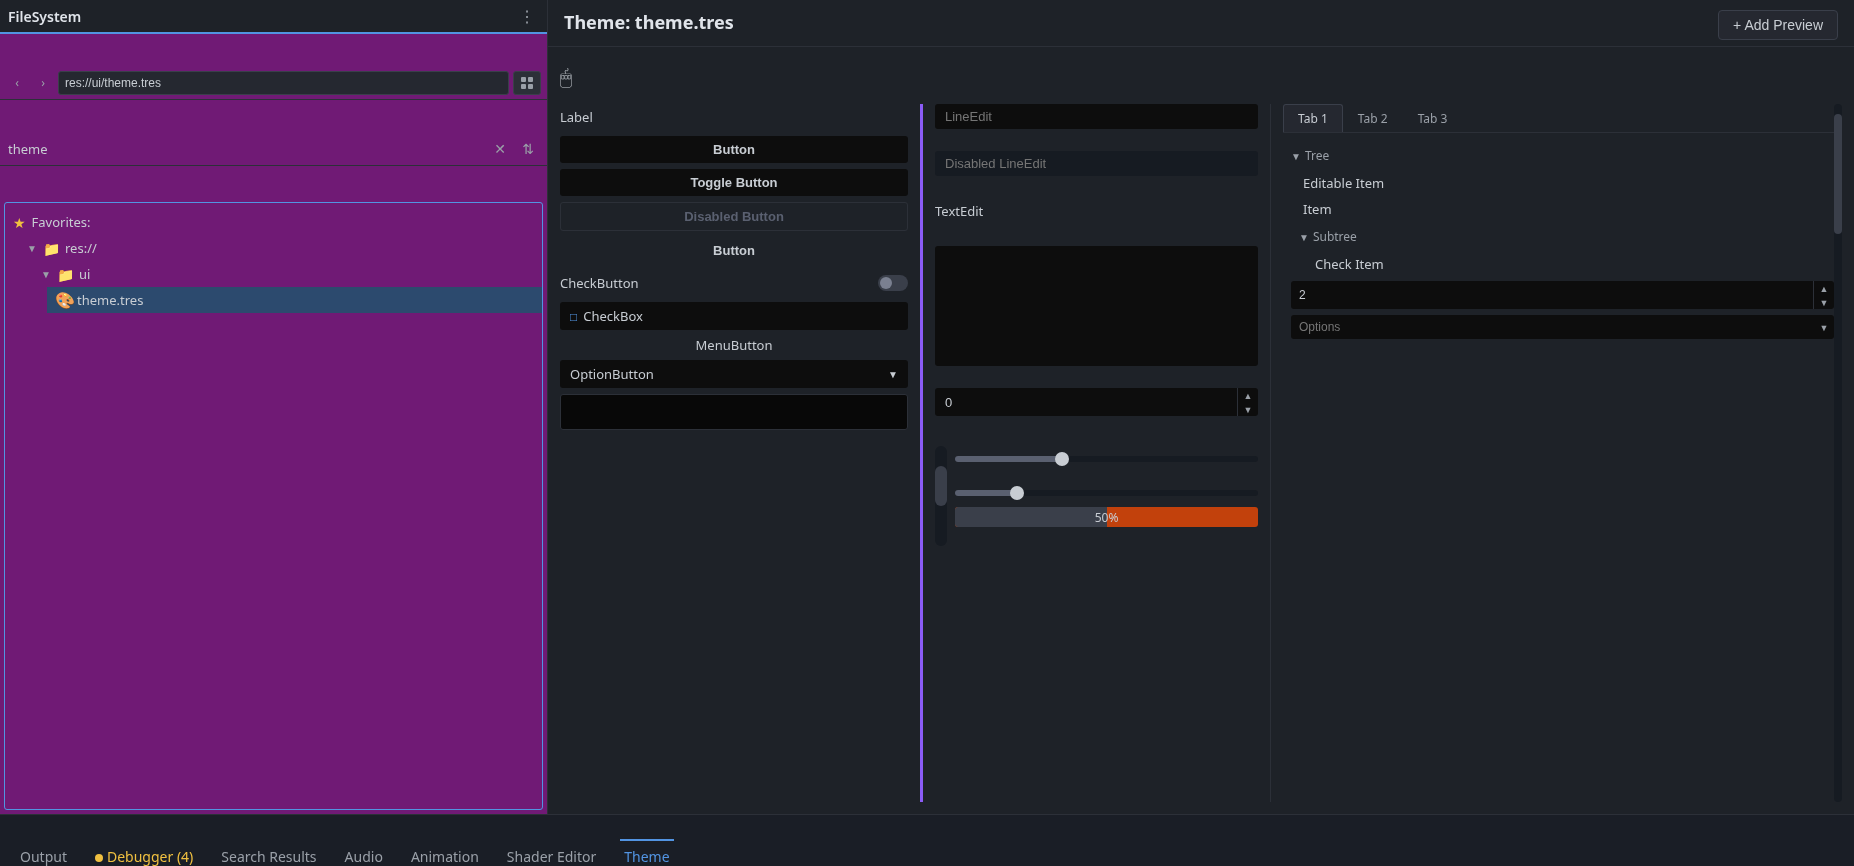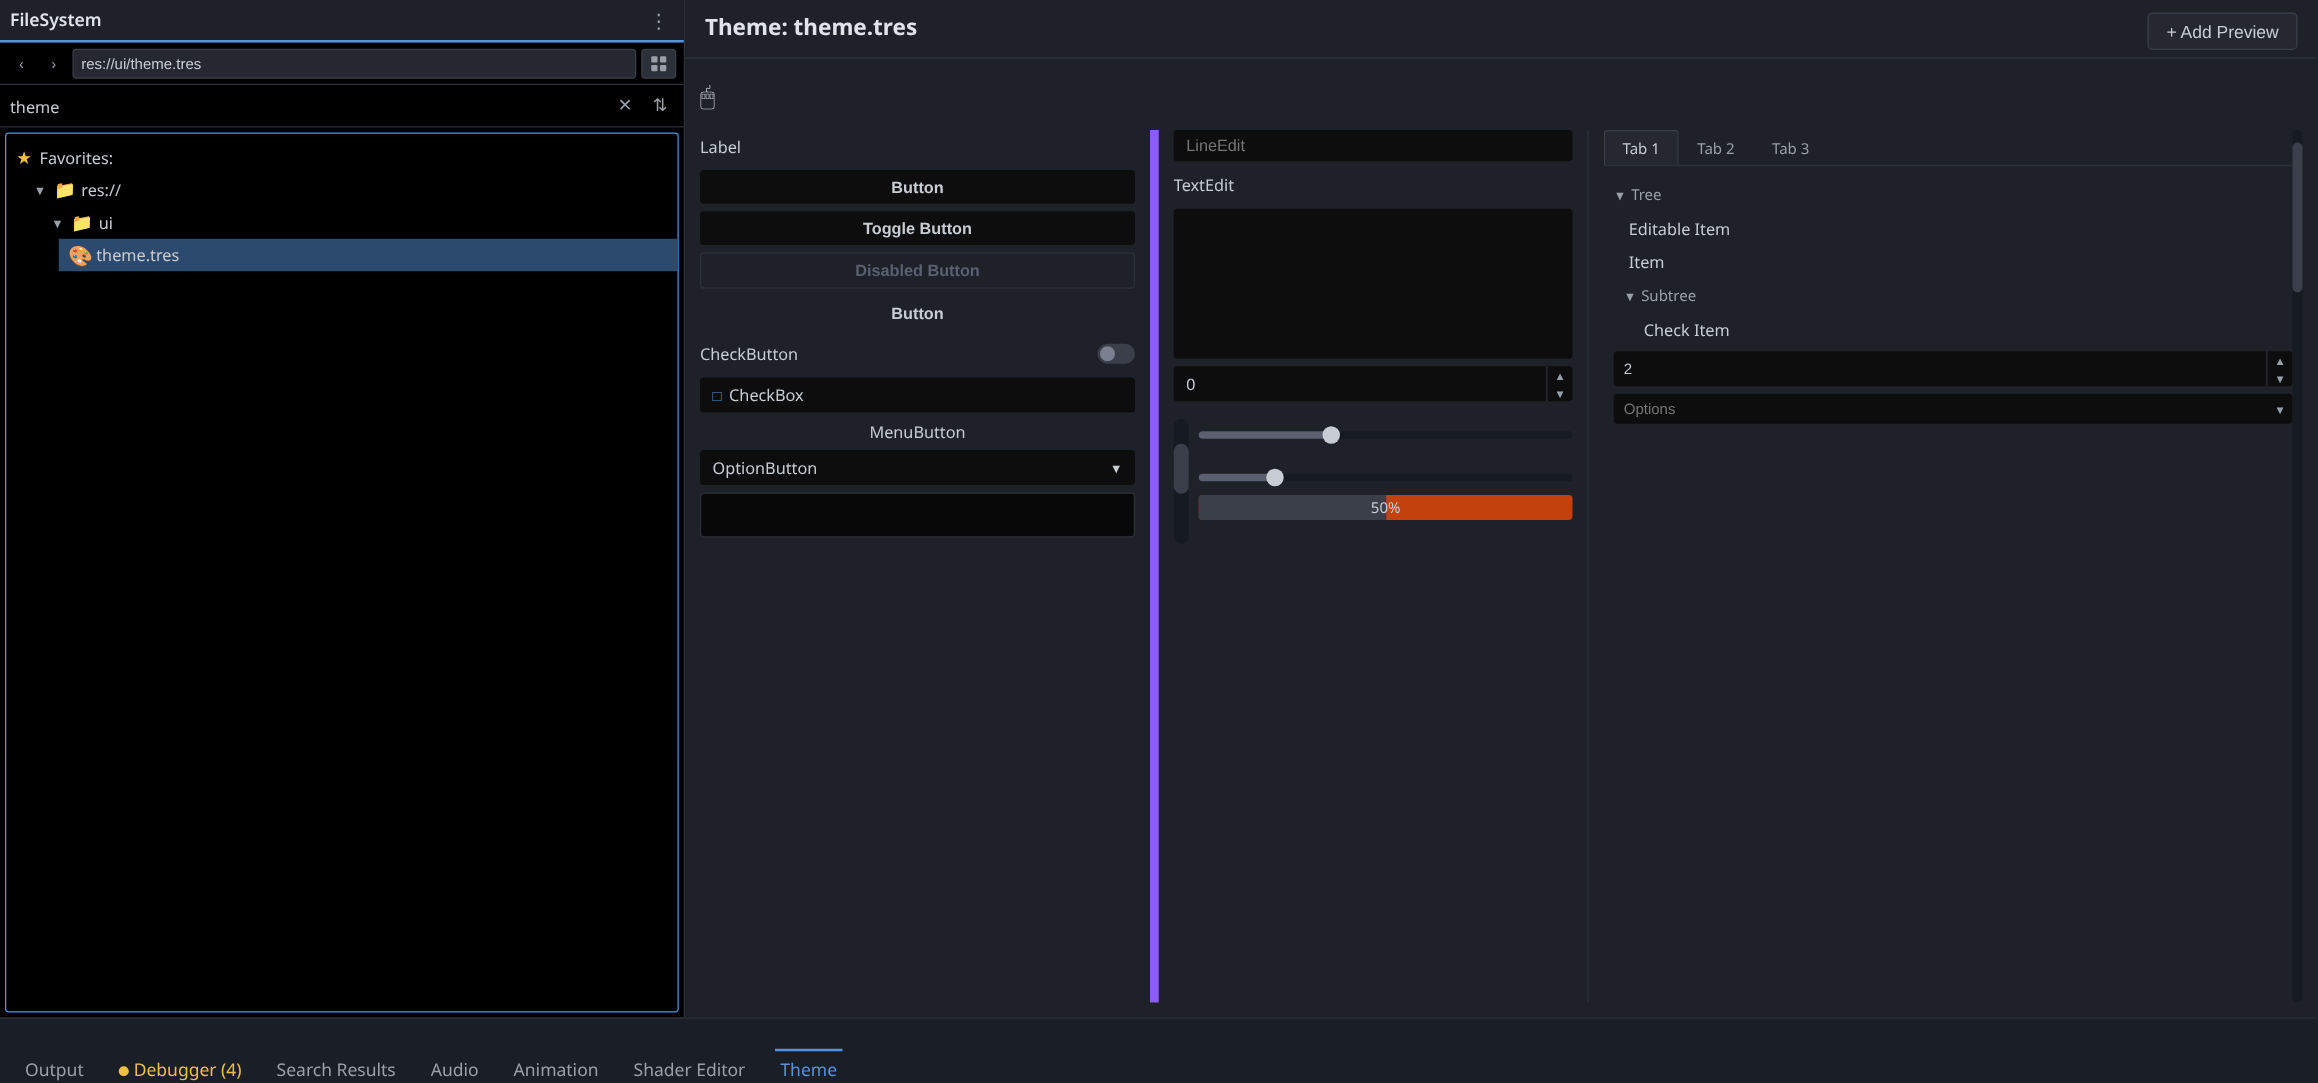--- a/index.html
+++ b/index.html
@@ -18,25 +18,26 @@
     
     .main {
       display: flex;
       flex: 1;
       overflow: hidden;
     }
 
     
     .left-panel {
       width: 548px;
-      background: #000000;
+      background: #701a75;
       border-right: 1px solid #2c3038;
       display: flex;
       flex-direction: column;
       flex-shrink: 0;
+      gap: 32px;
     }
 
     .panel-titlebar {
       display: flex;
       align-items: center;
       padding: 4px 8px;
       background: #1e2228;
       border-bottom: 2px solid #5294e2;
       height: 34px;
     }
@@ -275,23 +276,23 @@
       flex-direction: column;
       gap: 6px;
       padding-right: 12px;
     }
 
     
     .preview-col-mid {
       width: 350px;
       display: flex;
       flex-direction: column;
-      gap: 6px;
+      gap: 22px;
       padding: 0 12px;
-      border-left: 7px solid #8b5cf6;
+      border-left: 3px solid #8b5cf6;
     }
 
     
     .preview-col-right {
       flex: 1;
       display: flex;
       flex-direction: column;
       gap: 0;
       padding-left: 12px;
       border-left: 1px solid #2c3038;
@@ -802,20 +803,21 @@
                 <span>OptionButton</span>
                 <span style="font-size:10px;">▼</span>
               </div>
 
               <div class="preview-color-box"></div>
             </div>
 
             <div class="preview-col-mid">
               <input class="preview-lineedit" type="text" placeholder="LineEdit" style="">
 
+              <input class="preview-lineedit disabled" type="text" placeholder="Disabled LineEdit" disabled="" style="">
 
               <span class="preview-label">TextEdit</span>
               <textarea class="preview-textedit" style=""></textarea>
 
               <div class="preview-spinbox">
                 <input class="spinbox-input" type="text" value="0" style="">
                 <div class="spinbox-arrows">
                   <div class="spinbox-arrow">▲</div>
                   <div class="spinbox-arrow">▼</div>
                 </div>

